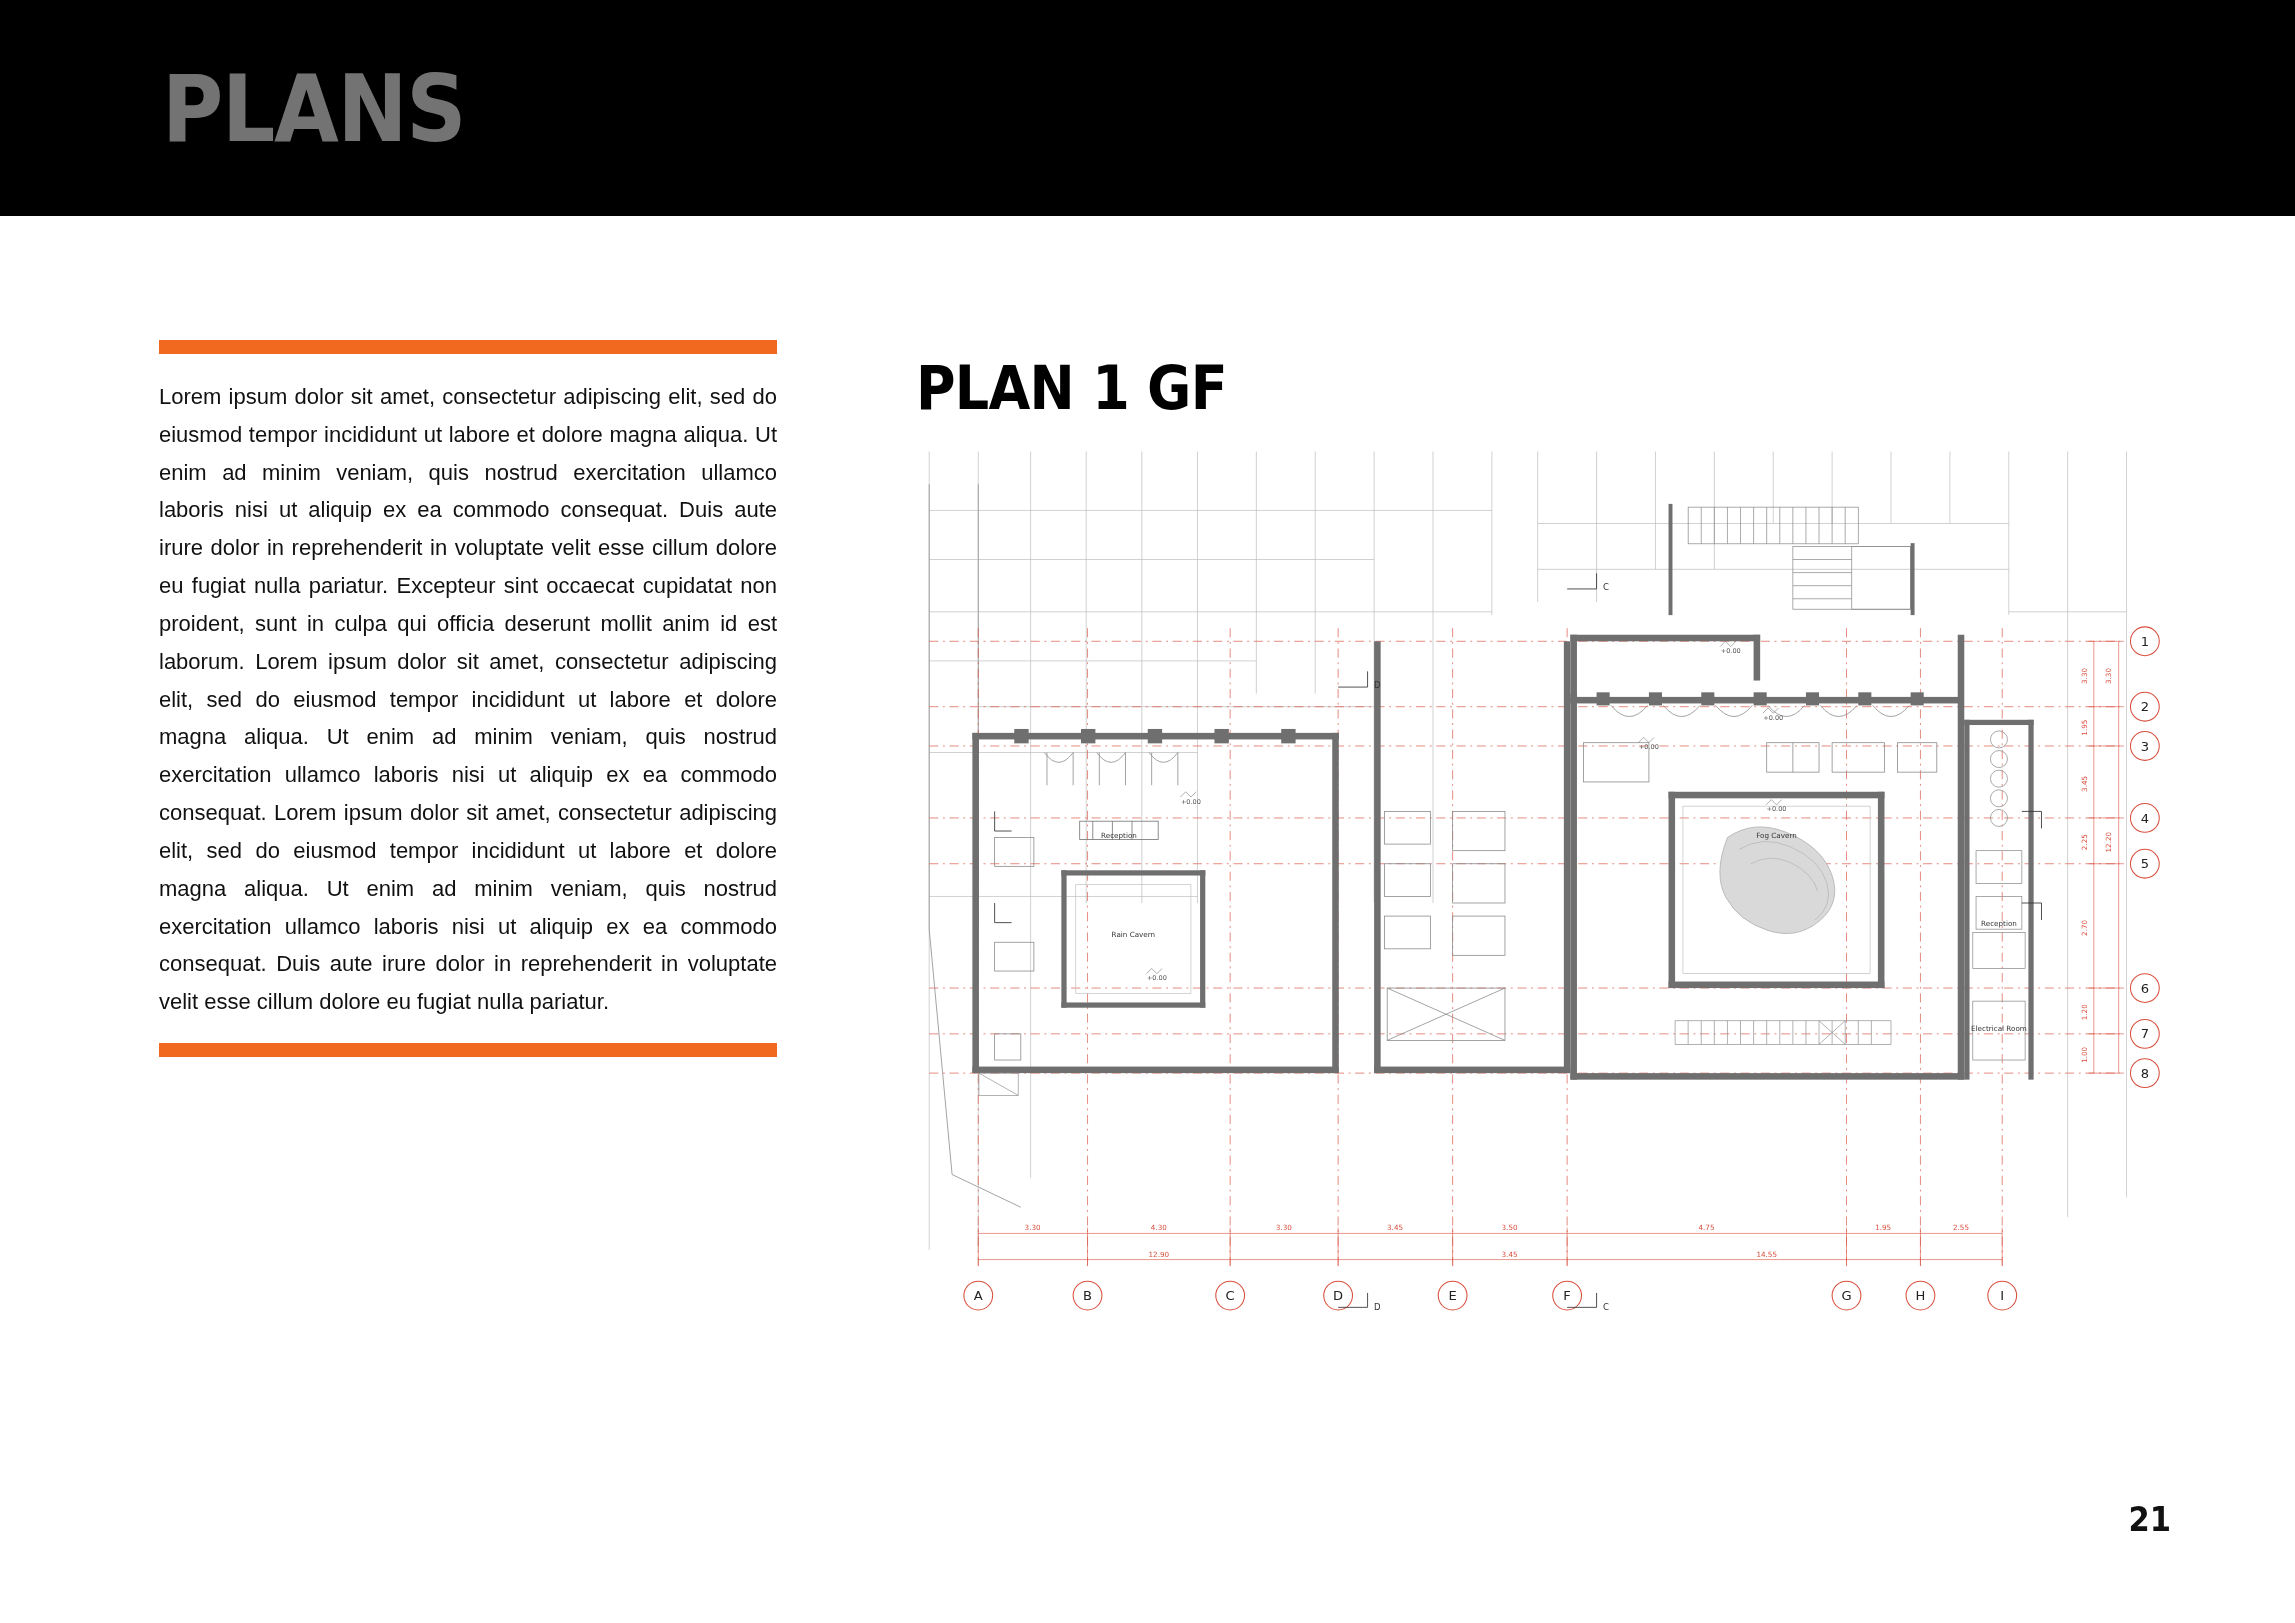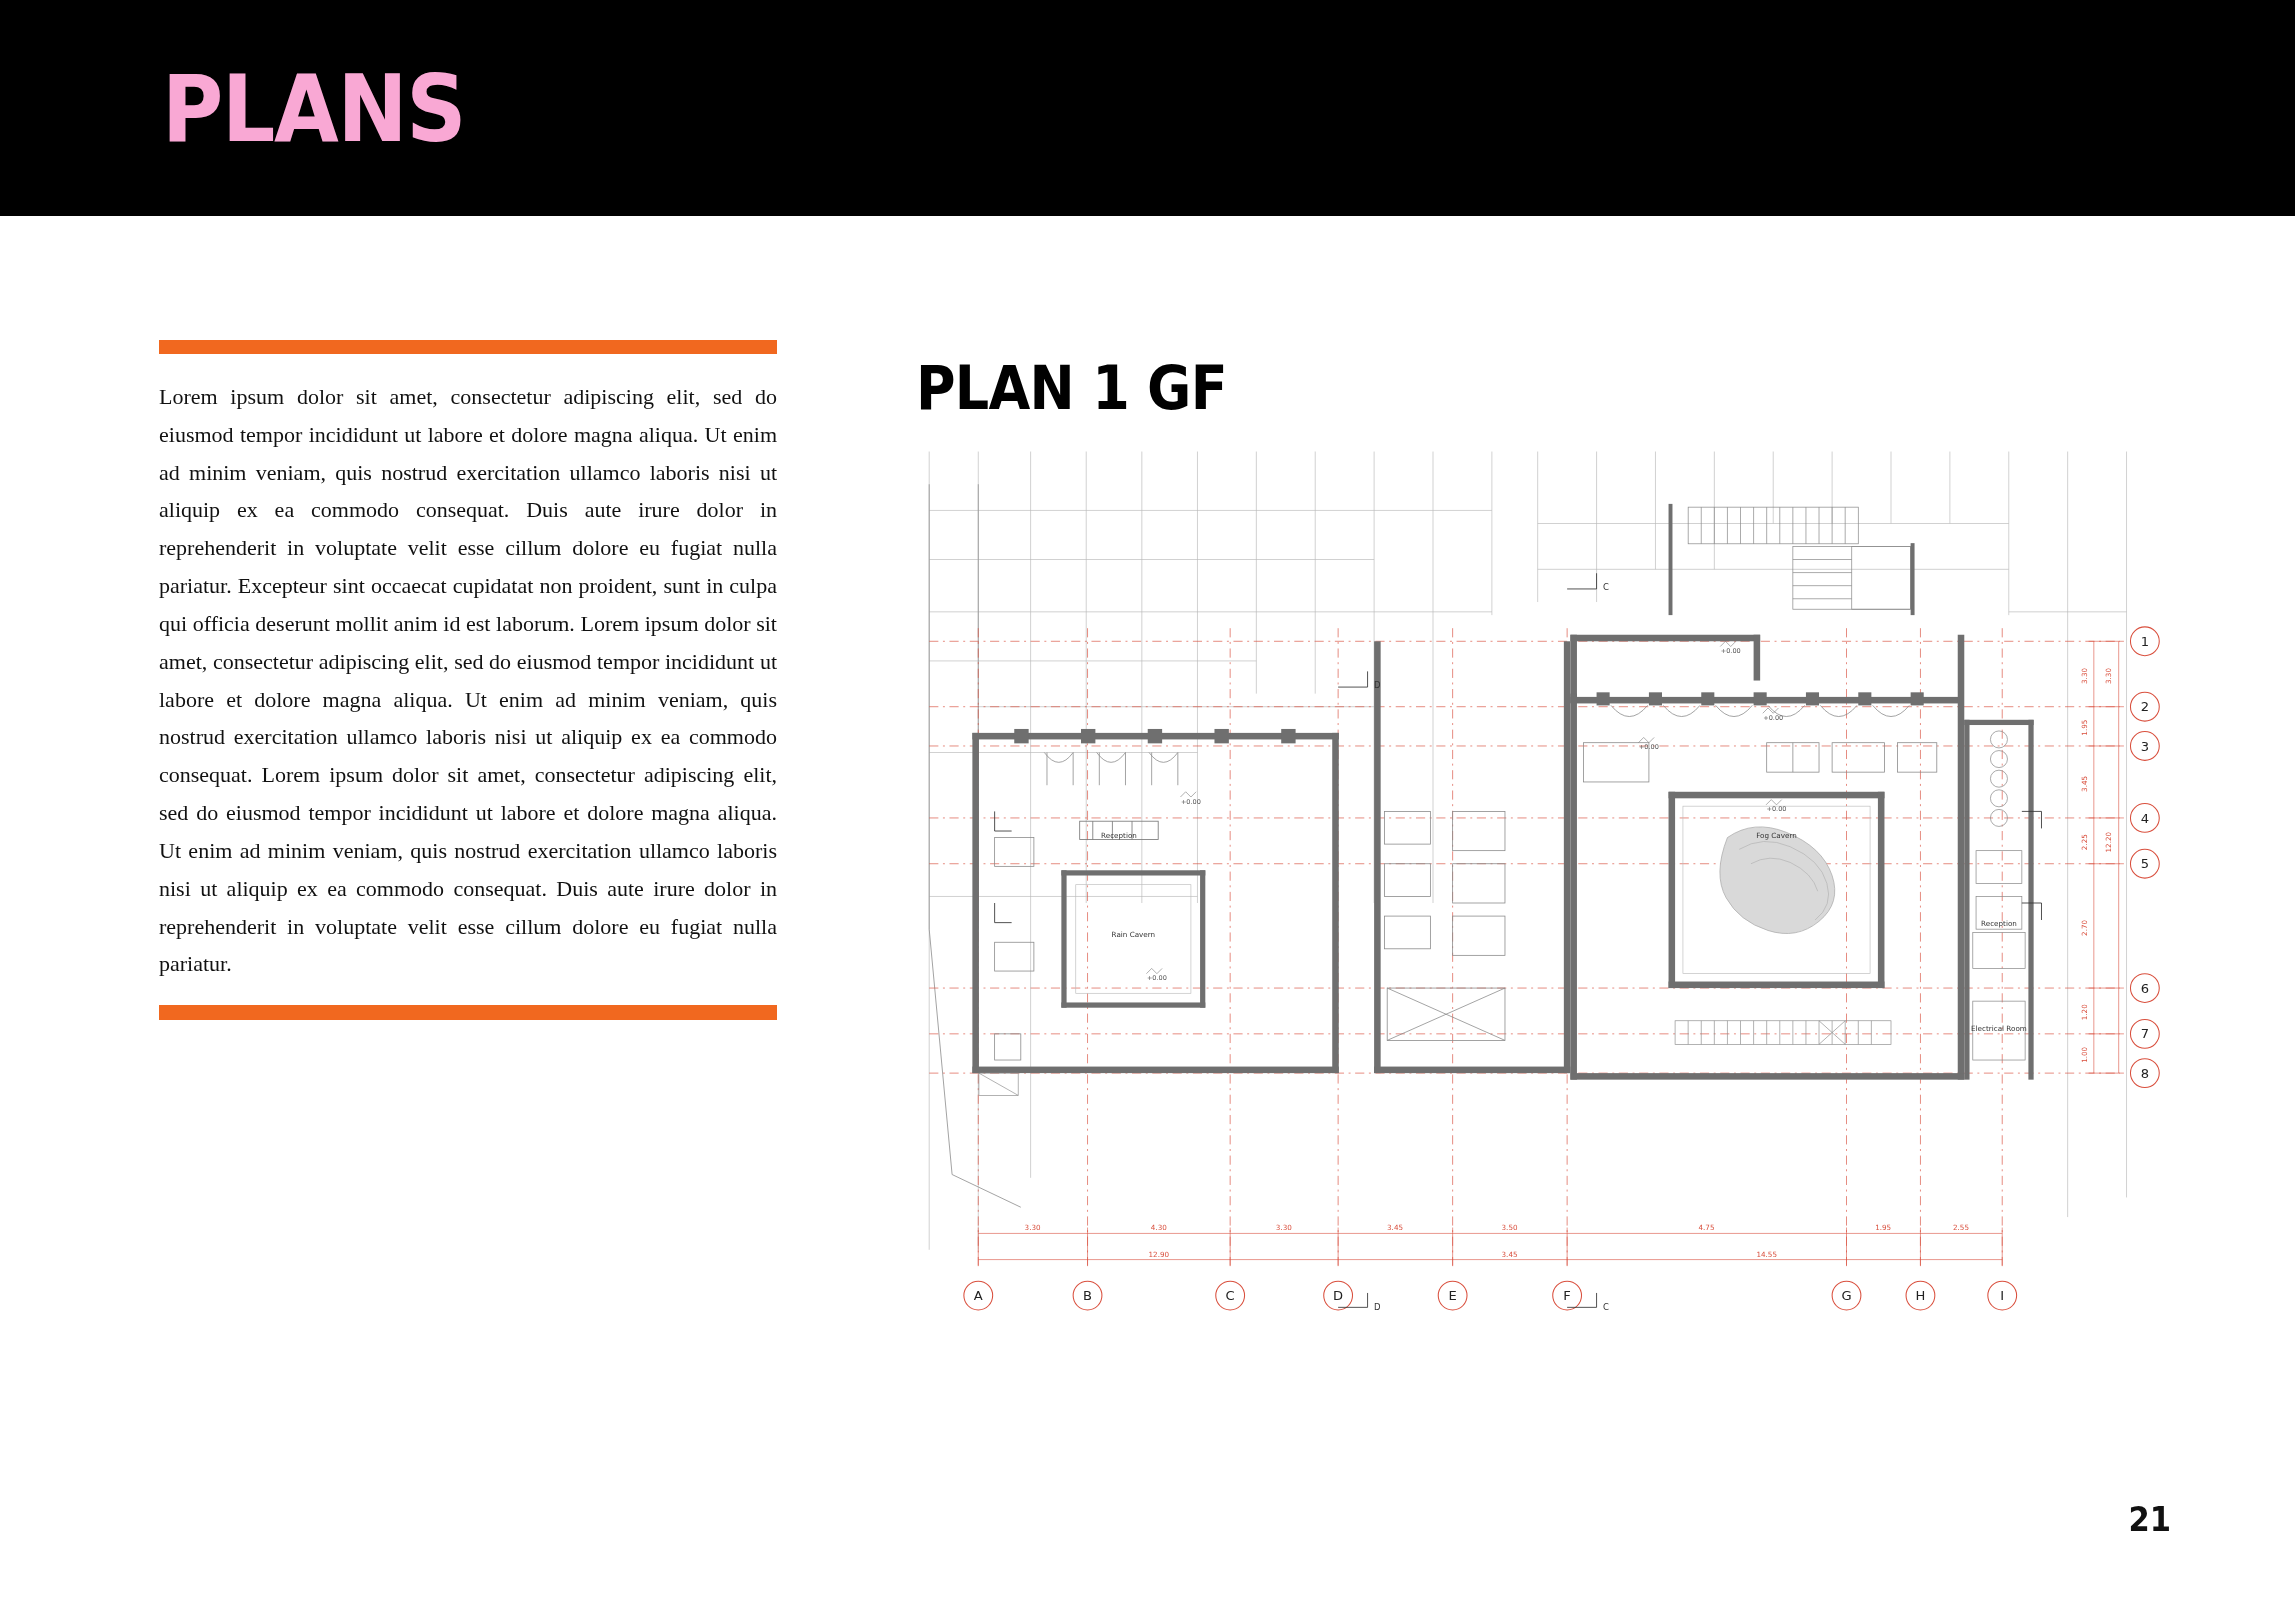--- a/index.html
+++ b/index.html
@@ -24,21 +24,21 @@
     background: #000000;
   }
   .header-title {
     position: absolute;
     left: 162px;
     top: 63px;
     font-size: 93px;
     line-height: 1;
     font-weight: 800;
     letter-spacing: -1.3px;
-    color: #f9a8d4;
+    color: #737373;
     font-family: "DejaVu Sans", sans-serif;
     font-stretch: condensed;
   }
 
   
   .left-col {
     position: absolute;
     left: 159px;
     top: 340px;
     width: 618px;
@@ -48,21 +48,21 @@
     height: 14.4px;
     background: #f1681f;
   }
   .rule-top { margin-bottom: 23.6px; }
   .rule-bottom { margin-top: 22px; }
   .body-text {
     font-size: 22px;
     line-height: 1.72;
     color: #111111;
     text-align: justify;
-    font-family: Liberation Serif, serif;
+    font-family: Liberation Sans, sans-serif;
     font-weight: 400;
   }
 
   
   .plan-wrap {
     position: absolute;
     left: 916px;
     top: 340px;
     width: 1263px;
     height: 1021px;

